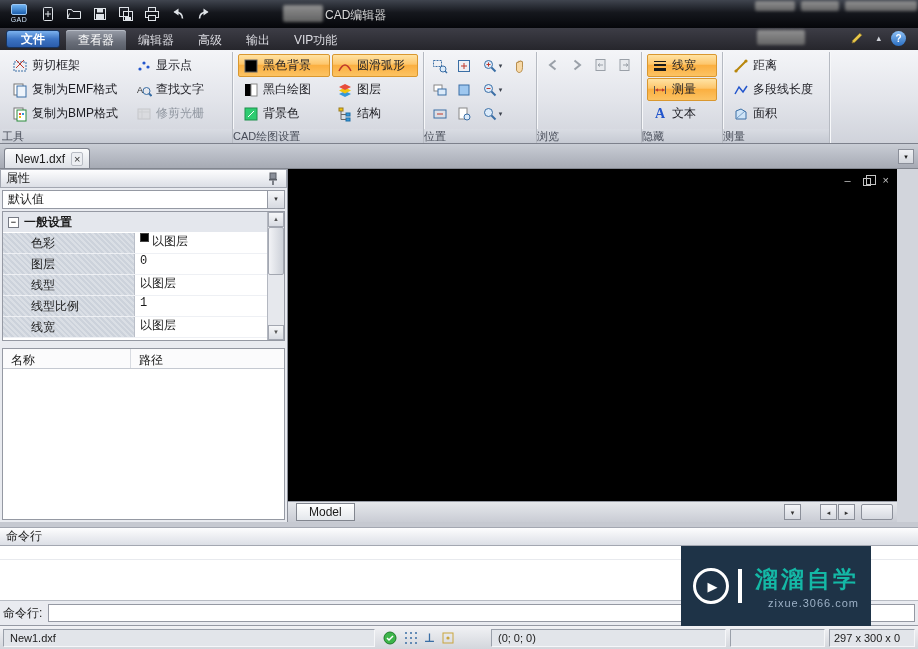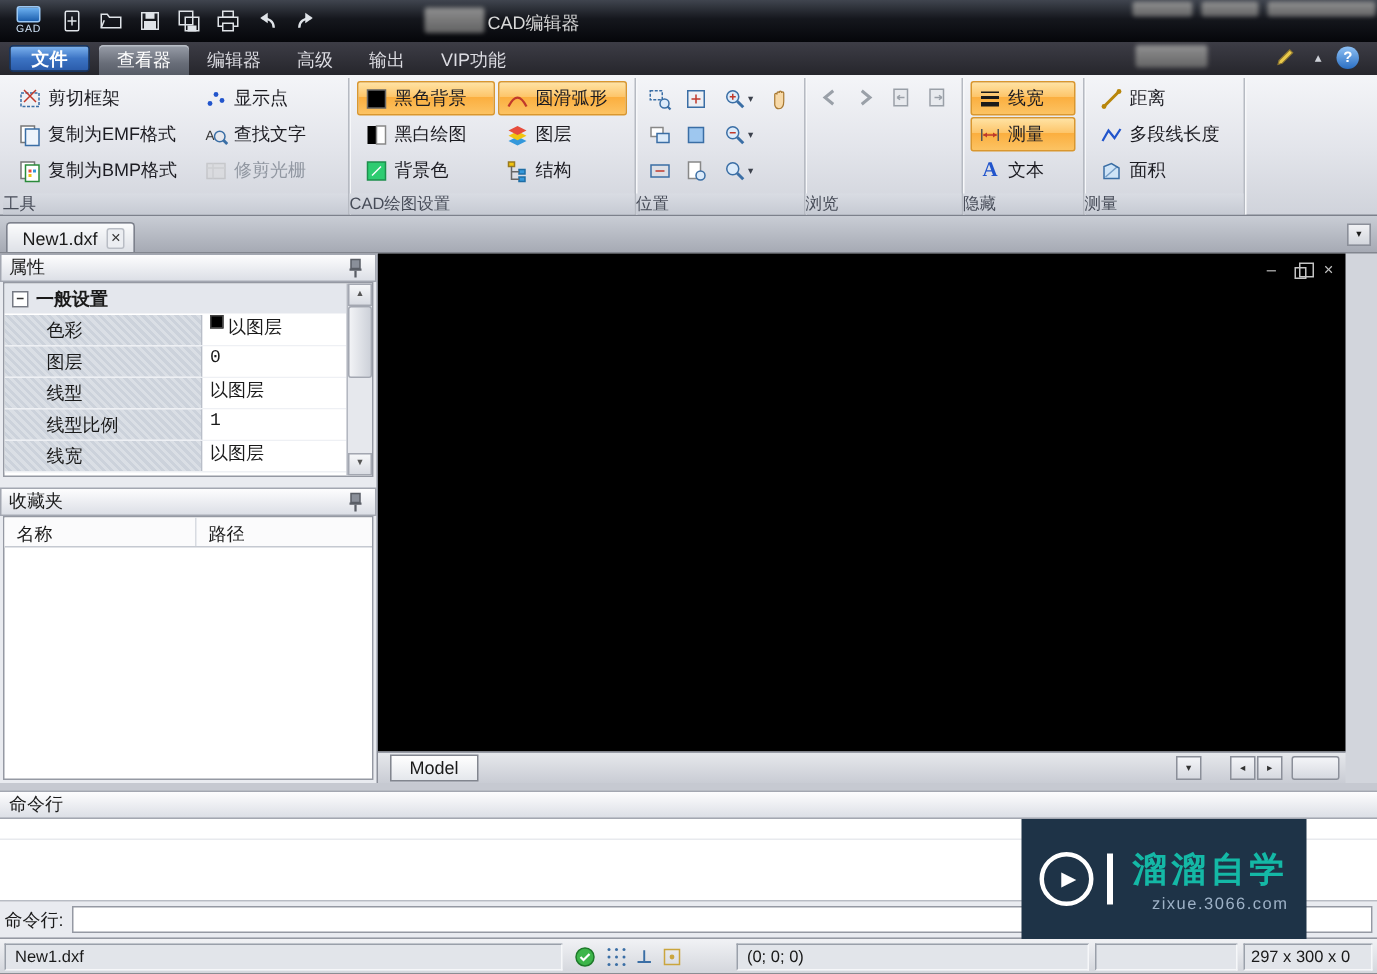--- a/index.html
+++ b/index.html
@@ -45,21 +45,21 @@
 .ribbon-filler {flex:1;}
 
 
 .tabbar {height:25px; flex:none; background:linear-gradient(#c9cdd5,#a6aab4); border-bottom:1px solid #82868f; display:flex; align-items:flex-end; padding:0 4px; position:relative;}
 .doc-tab {display:flex; align-items:center; gap:6px; height:20px; padding:0 6px 0 10px; background:linear-gradient(#fbfcfd,#dee1e7); border:1px solid #7d818c; border-bottom:none; border-radius:3px 3px 0 0;}
 .tab-close {font-size:11px; color:#333; padding:0 2px; line-height:12px; border:1px solid #b9bdc5; border-radius:2px; background:#eceef2;}
 .tab-dd {position:absolute; right:4px; bottom:4px; width:16px; height:15px; background:linear-gradient(#f0f1f4,#d4d7dd); border:1px solid #8b8f99; font-size:7px; line-height:12px; text-align:center;}
 
 
 .workspace {flex:none; height:353px; display:flex;}
-.left-panel {width:252px; flex:none; background:#e9ebf0; border-right:1px solid #8b8f99; display:flex; flex-direction:column;}
+.left-panel {width:288px; flex:none; background:#e9ebf0; border-right:1px solid #8b8f99; display:flex; flex-direction:column;}
 .panel-header {height:19px; flex:none; background:linear-gradient(#fdfdfe,#dcdfe6); border:1px solid #a3a7b1; display:flex; align-items:center; justify-content:space-between; padding:0 5px;}
 .combo {height:19px; margin:2px; flex:none; background:#fff; border:1px solid #9599a3; display:flex; align-items:center; justify-content:space-between; padding-left:5px;}
 .combo-arrow {width:17px; height:17px; background:linear-gradient(#f5f6f8,#d7dae1); border-left:1px solid #9599a3; font-size:7px; text-align:center; line-height:16px; color:#333;}
 .pgrid {height:130px; margin:0 2px; flex:none; border:1px solid #9599a3; background:#fff; display:flex;}
 .grid-main {flex:1; display:flex; flex-direction:column; overflow:hidden;}
 .pgroup-row {height:21px; flex:none; display:flex; align-items:center; gap:5px; background:#e4e7ed; border-bottom:1px solid #fff; font-weight:bold; padding-left:5px;}
 .expander {width:11px; height:11px; flex:none; border:1px solid #767a84; background:#fff; font-size:9px; line-height:9px; text-align:center; color:#333;}
 .prow {height:21px; flex:none; display:flex; border-bottom:1px solid #eef0f4;}
 .plabel {width:132px; flex:none; background:#ccd2db; background-image:repeating-linear-gradient(45deg, rgba(255,255,255,.28) 0 2px, transparent 2px 4px); display:flex; align-items:center; padding-left:28px; border-right:1px solid #b9bec8;}
 .pvalue {flex:1; display:flex; align-items:flex-start; gap:3px; padding-left:5px; background:#fff;font-family:Liberation Mono, monospace;}
@@ -475,20 +475,24 @@
 
     <div class="left-panel">
       <div class="panel-header">
         <span>属性</span>
         <svg class="i16" viewBox="0 0 16 16">
             <rect x="5" y="2" width="6" height="6" fill="#8a8f99" stroke="#5a5e66"></rect>
             <rect x="4" y="8" width="8" height="1.5" fill="#5a5e66"></rect>
             <line x1="8" y1="9.5" x2="8" y2="14" stroke="#5a5e66" stroke-width="1.5"></line>
           </svg>
       </div>
+      <div class="combo">
+        <span>默认值</span>
+        <span class="combo-arrow"><span>▾</span></span>
+      </div>
       <div class="pgrid">
         <div class="grid-main">
           <div class="pgroup-row">
             <span class="expander"><span>−</span></span>
             <span>一般设置</span>
           </div>
           <div class="prow">
             <div class="plabel">
                 <span>色彩</span>
               </div>
@@ -532,28 +536,20 @@
         </div>
         <div class="vscroll">
           <div class="sb-btn"><span>▲</span></div>
           <div class="sb-track">
               <div class="sb-thumb"></div>
             </div>
           <div class="sb-btn"><span>▼</span></div>
         </div>
       </div>
       <div class="panel-gap"></div>
-      <div class="panel-header">
-        <span>收藏夹</span>
-        <svg class="i16" viewBox="0 0 16 16">
-            <rect x="5" y="2" width="6" height="6" fill="#8a8f99" stroke="#5a5e66"></rect>
-            <rect x="4" y="8" width="8" height="1.5" fill="#5a5e66"></rect>
-            <line x1="8" y1="9.5" x2="8" y2="14" stroke="#5a5e66" stroke-width="1.5"></line>
-          </svg>
-      </div>
       <div class="fav-table">
         <div class="fav-head">
           <div class="fav-col1">名称</div>
           <div class="fav-col2">路径</div>
         </div>
         <div class="fav-body"></div>
       </div>
     </div>
 
     <div class="canvas-wrap">

